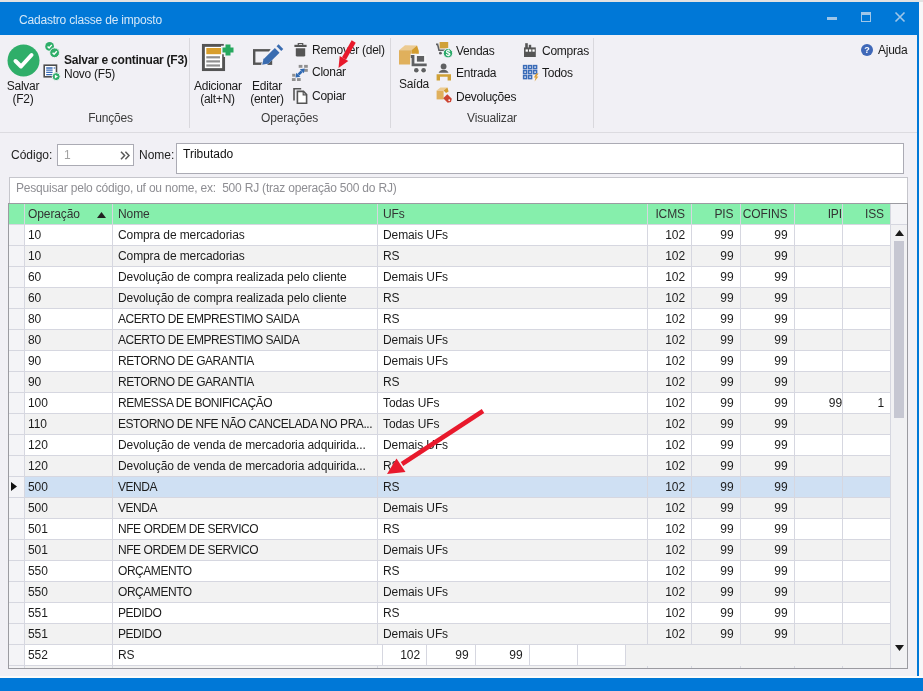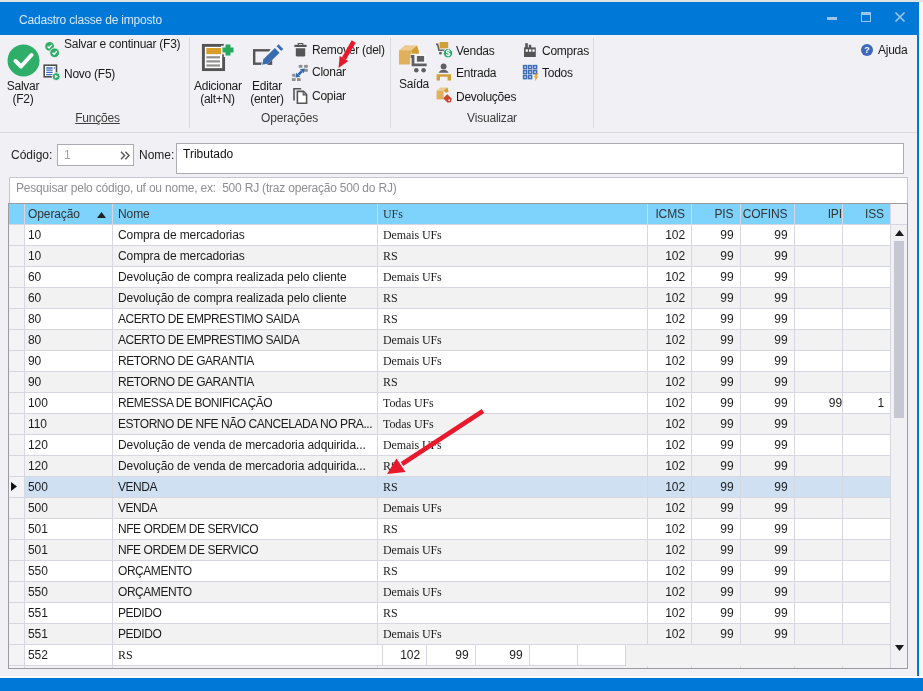--- a/index.html
+++ b/index.html
@@ -23,27 +23,27 @@
   
   #grid{left:8px;top:203px;width:900px;height:466px;border:1px solid #9b9ba1;overflow:hidden;
         box-sizing:border-box;background:#f2f2f2;font-size:12px;color:#1c1c1c;}
   .row{display:flex;height:21px;line-height:20px;}
   .cell{box-sizing:border-box;border-right:1px solid #d6d7e0;border-bottom:1px solid #d6d7e0;
         overflow:hidden;white-space:pre;letter-spacing:-0.1px;}
   .uc{letter-spacing:-0.45px !important;}
   .ind{width:16px;background:#f4f4f7;}
   .c1{width:88px;padding-left:3px;}
   .c2{width:265px;padding-left:5px;}
-  .c3{width:270px;padding-left:5px;font-family:Liberation Serif, serif;}
+  .c3{width:270px;padding-left:5px;}
   .c4{width:44px;text-align:right;padding-right:6px;}
   .c5{width:48.5px;text-align:right;padding-right:6px;}
   .c6{width:54px;text-align:right;padding-right:6px;}
   .c7{width:48.5px;text-align:right;padding-right:0;}
   .c8{width:48px;text-align:right;padding-right:6px;}
-  .hdr .cell{background:#7dd3fc;color:#333;}
+  .hdr .cell{background:#86efac;color:#333;}
   .w .cell{background:#fff;}
   .g .cell{background:#f2f2f2;}
   .sel .cell{background:#cfe0f3;}
   .w .ind,.g .ind,.sel .ind{background:#f4f4f7;}
 </style>
 </head>
 <body>
 <div class="abs" id="topgray"></div>
 <div class="abs" id="titlebar"></div>
 <div class="abs" id="title">Cadastro classe de imposto</div>
@@ -54,21 +54,21 @@
 <div class="abs" style="left:861px;top:12px;width:10px;height:10px;box-sizing:border-box;border:1.5px solid #9ec6e8;border-top-width:3px;"></div>
 <svg class="abs" style="left:894px;top:11px;" width="12" height="12" viewBox="0 0 12 12">
   <path d="M1.5 1.5 L10.5 10.5 M10.5 1.5 L1.5 10.5" stroke="#9ec6e8" stroke-width="1.6"></path>
 </svg>
 
 <div class="abs vsep" style="left:189px;"></div>
 <div class="abs vsep" style="left:390px;"></div>
 <div class="abs vsep" style="left:593px;"></div>
 <div class="abs" style="left:0;top:132px;width:917px;height:1px;background:#dcdbe0;"></div>
 
-<div class="abs glabel" style="left:3px;width:189px;text-decoration:underline;">Funções</div>
+<div class="abs glabel" style="left:16px;width:189px;">Funções</div>
 <div class="abs glabel" style="left:189px;width:201px;">Operações</div>
 <div class="abs glabel" style="left:390px;width:204px;">Visualizar</div>
 
 <svg class="abs" style="left:7px;top:44px;" width="33" height="33" viewBox="0 0 33 33">
   <circle cx="16.5" cy="16.5" r="16" fill="#2fae69"></circle>
   <path d="M8.5 17 L14 22.5 L24.5 11" stroke="#fff" stroke-width="4" fill="none" stroke-linecap="round" stroke-linejoin="round"></path>
 </svg>
 <svg class="abs" style="left:45px;top:42px;" width="15" height="16" viewBox="0 0 15 16">
   <circle cx="4.6" cy="4.4" r="4.4" fill="#2fae69"></circle>
   <path d="M2.6 4.4 L4.1 5.9 L6.8 2.9" stroke="#fff" stroke-width="1.4" fill="none"></path>
@@ -178,21 +178,21 @@
   </g>
   <path d="M14.2 9.5 L11.8 13.4 H13.6 L12.6 17.4 L16.4 12.6 H14.4 L16.6 9.5 Z" fill="#dda13a"></path>
 </svg>
 <svg class="abs" style="left:861px;top:44px;" width="12" height="12" viewBox="0 0 12 12">
   <circle cx="6" cy="6" r="6" fill="#3f68b8"></circle>
   <text x="6" y="9.2" font-size="9" font-weight="bold" fill="#fff" text-anchor="middle" font-family="Liberation Sans">?</text>
 </svg>
 
 <div class="abs rlabel big" style="left:0px;top:80px;width:46px;">Salvar
 (F2)</div>
-<div class="abs rlabel" style="left:64px;top:38px;">Salvar e continuar (F3)</div>
+<div class="abs rlabel" style="left:64px;top:54px;font-weight:bold;">Salvar e continuar (F3)</div>
 <div class="abs rlabel" style="left:64px;top:68px;">Novo (F5)</div>
 <div class="abs rlabel big" style="left:194px;top:80px;width:47px;">Adicionar
 (alt+N)</div>
 <div class="abs rlabel big" style="left:244px;top:80px;width:46px;">Editar
 (enter)</div>
 <div class="abs rlabel" style="left:312px;top:44px;">Remover (del)</div>
 <div class="abs rlabel" style="left:312px;top:66px;">Clonar</div>
 <div class="abs rlabel" style="left:312px;top:90px;">Copiar</div>
 <div class="abs rlabel big" style="left:396px;top:78px;width:36px;">Saída</div>
 <div class="abs rlabel" style="left:456px;top:45px;">Vendas</div>

